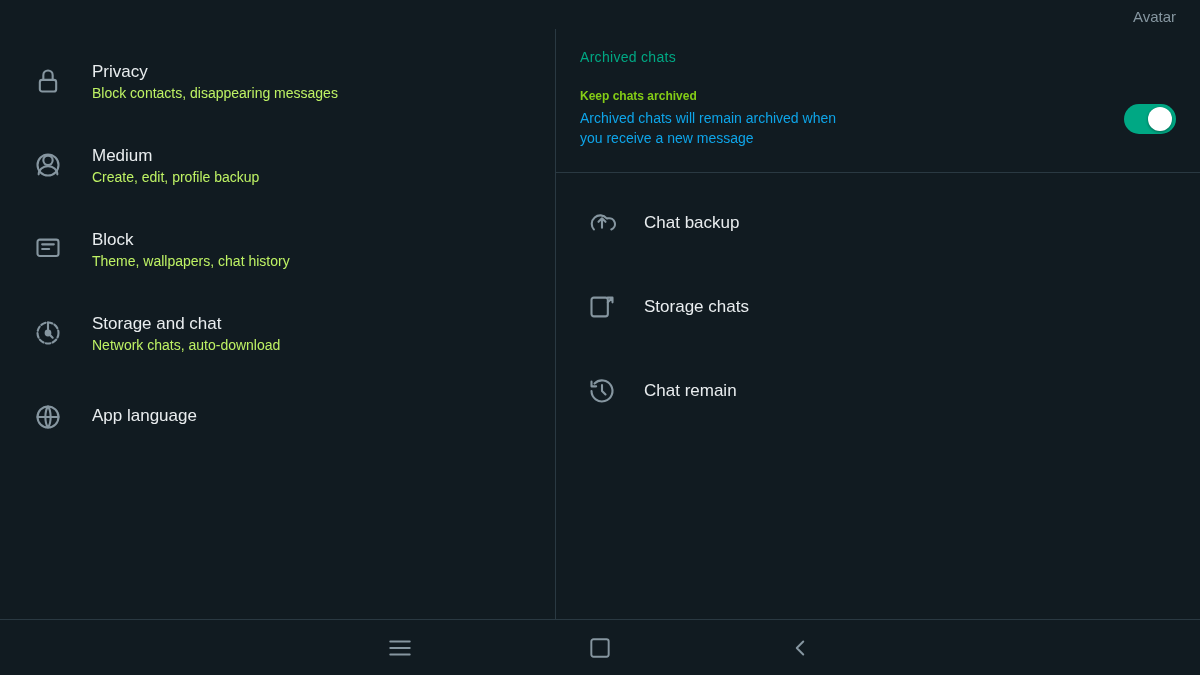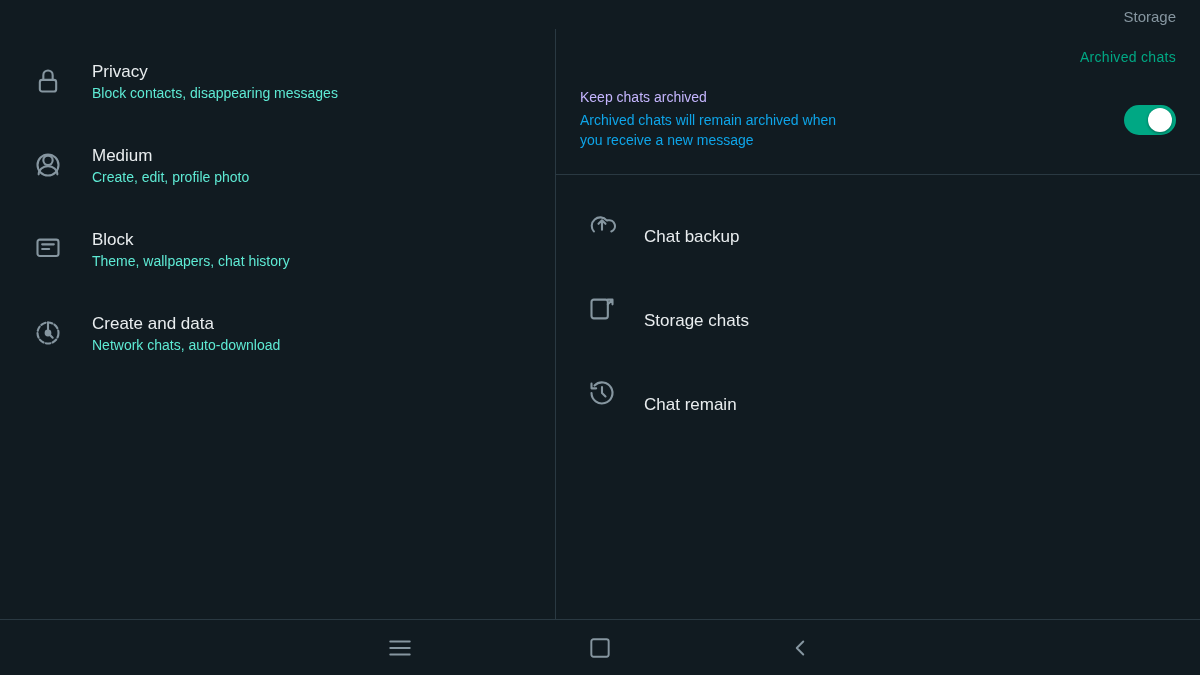--- a/index.html
+++ b/index.html
@@ -65,55 +65,55 @@
 
     .setting-title {
       font-size: 17px;
       color: #e9edef;
       font-weight: 400;
       margin-bottom: 3px;
     }
 
     .setting-subtitle {
       font-size: 14px;
-      color: #5eead4;
+      color: #bef264;
     }
 
     
     .right-panel {
       flex: 1;
       background-color: #111b21;
       overflow-y: auto;
     }
 
     .right-section-label {
       padding: 20px 24px 8px 24px;
       font-size: 14px;
       color: #00a884;
       font-weight: 500;
       letter-spacing: 0.3px;
-      text-align: right;
     }
 
     .keep-archived-row {
       padding: 16px 24px;
       display: flex;
       align-items: center;
       justify-content: space-between;
     }
 
     .keep-archived-text {
       flex: 1;
       padding-right: 20px;
     }
 
     .keep-archived-title {
-      font-size: 14px;
-      color: #c4b5fd;
+      font-size: 12px;
+      color: #84cc16;
       margin-bottom: 6px;
+      font-weight: bold;
     }
 
     .keep-archived-desc {
       font-size: 14px;
       color: #0ea5e9;
       line-height: 1.4;
       max-width: 280px;
     }
 
     
@@ -139,21 +139,21 @@
     }
 
     .divider {
       height: 1px;
       background-color: #2a3942;
       margin: 8px 0;
     }
 
     .right-action-item {
       display: flex;
-      align-items: flex-end;
+      align-items: center;
       padding: 20px 24px;
       cursor: pointer;
       transition: background 0.2s;
     }
 
     .right-action-icon {
       width: 44px;
       height: 44px;
       display: flex;
       align-items: center;
@@ -212,21 +212,21 @@
     .medium-label {
       font-size: 15px;
       color: #8696a0;
       text-align: right;
       padding: 8px 24px 4px 0;
     }
   </style>
 </head>
 <body>
 
-<div class="medium-label">Storage</div>
+<div class="medium-label">Avatar</div>
 
 <div class="main-content">
 
   <div class="left-panel">
 
     <div class="setting-item">
       <div class="setting-icon">
         <svg viewBox="0 0 24 24">
           <rect x="5" y="11" width="14" height="10" rx="2"></rect>
           <path d="M8 11V7a4 4 0 0 1 8 0v4"></path>
@@ -241,21 +241,21 @@
     <div class="setting-item">
       <div class="setting-icon">
         <svg viewBox="0 0 24 24">
           <circle cx="12" cy="8" r="4"></circle>
           <path d="M4 20c0-4 3.6-7 8-7s8 3 8 7"></path>
           <circle cx="12" cy="12" r="9" stroke="#8696a0" fill="none"></circle>
         </svg>
       </div>
       <div class="setting-text">
         <span class="setting-title">Medium</span>
-        <span class="setting-subtitle">Create, edit, profile photo</span>
+        <span class="setting-subtitle">Create, edit, profile backup</span>
       </div>
     </div>
 
     <div class="setting-item">
       <div class="setting-icon">
         <svg viewBox="0 0 24 24">
           <rect x="3" y="4" width="18" height="14" rx="2"></rect>
           <path d="M7 8h10M7 12h6"></path>
         </svg>
       </div>
@@ -268,25 +268,36 @@
 
     <div class="setting-item">
       <div class="setting-icon">
         <svg viewBox="0 0 24 24">
           <circle cx="12" cy="12" r="9" stroke-dasharray="4 2"></circle>
           <path d="M12 3v9l4 4"></path>
           <circle cx="12" cy="12" r="2" fill="#8696a0"></circle>
         </svg>
       </div>
       <div class="setting-text">
-        <span class="setting-title">Create and data</span>
+        <span class="setting-title">Storage and chat</span>
         <span class="setting-subtitle">Network chats, auto-download</span>
       </div>
     </div>
 
+    <div class="setting-item">
+      <div class="setting-icon">
+        <svg viewBox="0 0 24 24">
+          <circle cx="12" cy="12" r="9"></circle>
+          <path d="M3 12h18M12 3c-3 4-3 14 0 18M12 3c3 4 3 14 0 18"></path>
+        </svg>
+      </div>
+      <div class="setting-text">
+        <span class="setting-title">App language</span>
+      </div>
+    </div>
 
   </div>
 
   <div class="right-panel">
 
     <div class="right-section-label">Archived chats</div>
 
     <div class="keep-archived-row">
       <div class="keep-archived-text">
         <div class="keep-archived-title">Keep chats archived</div>

